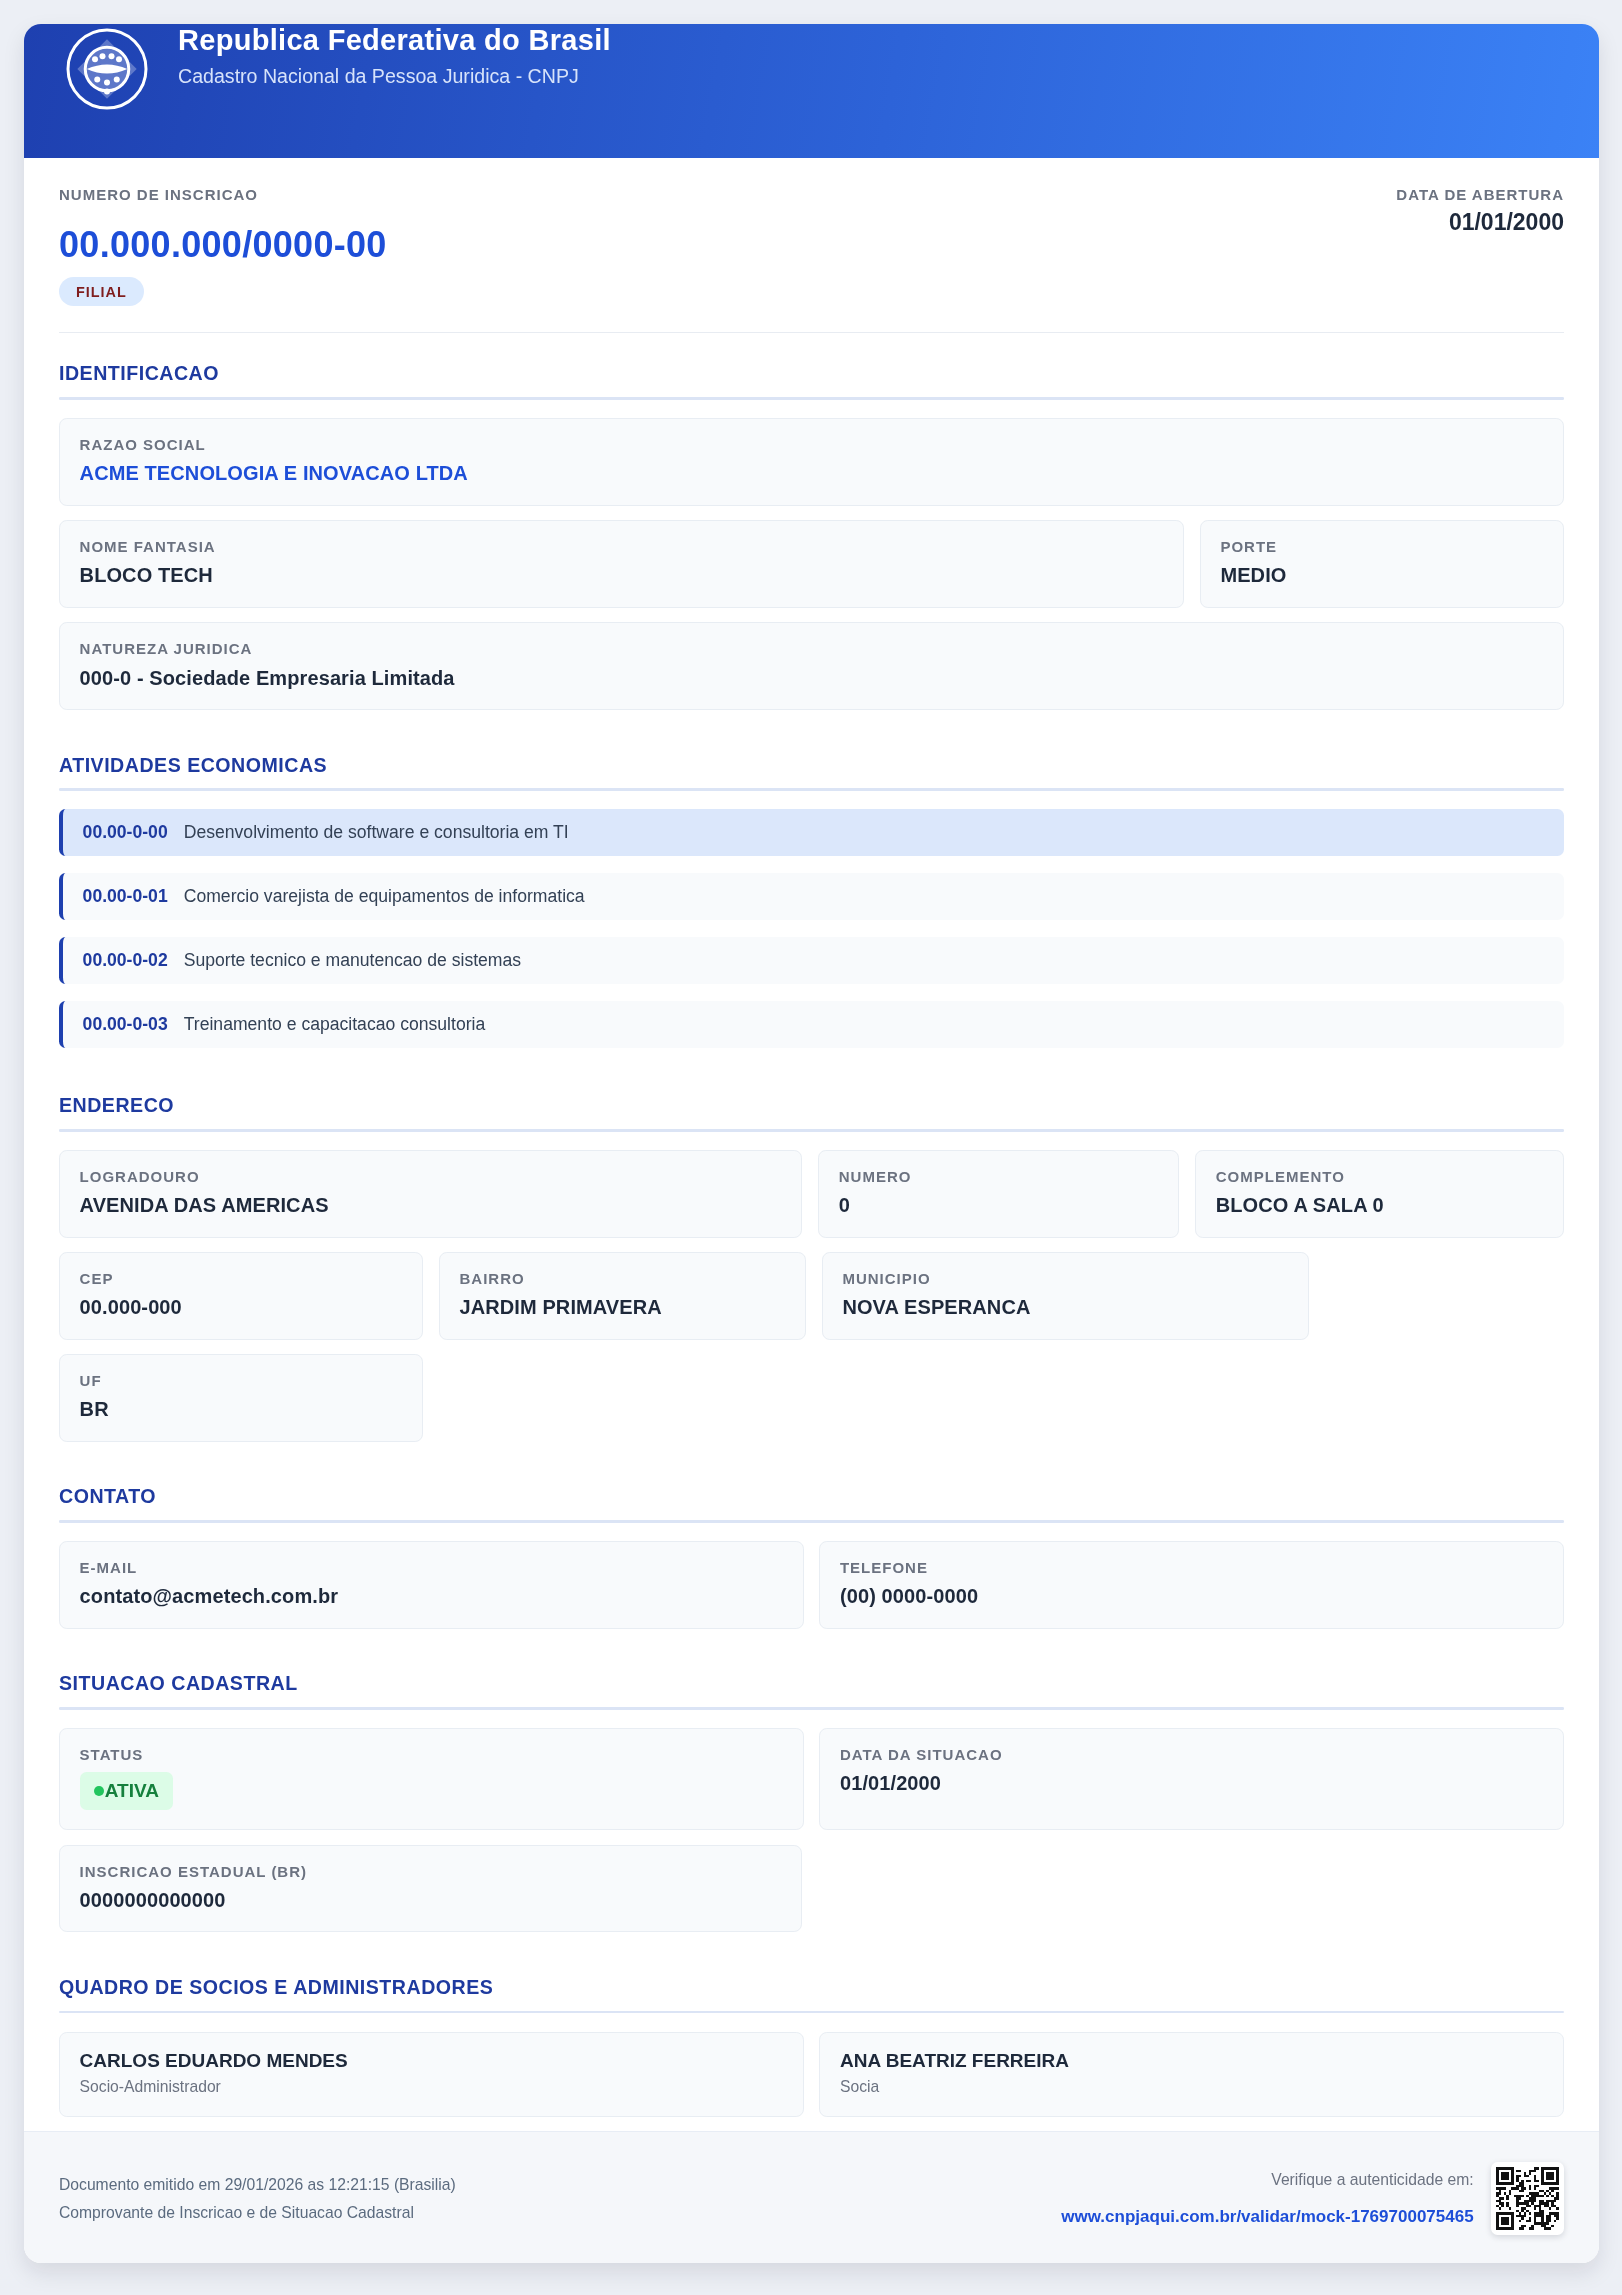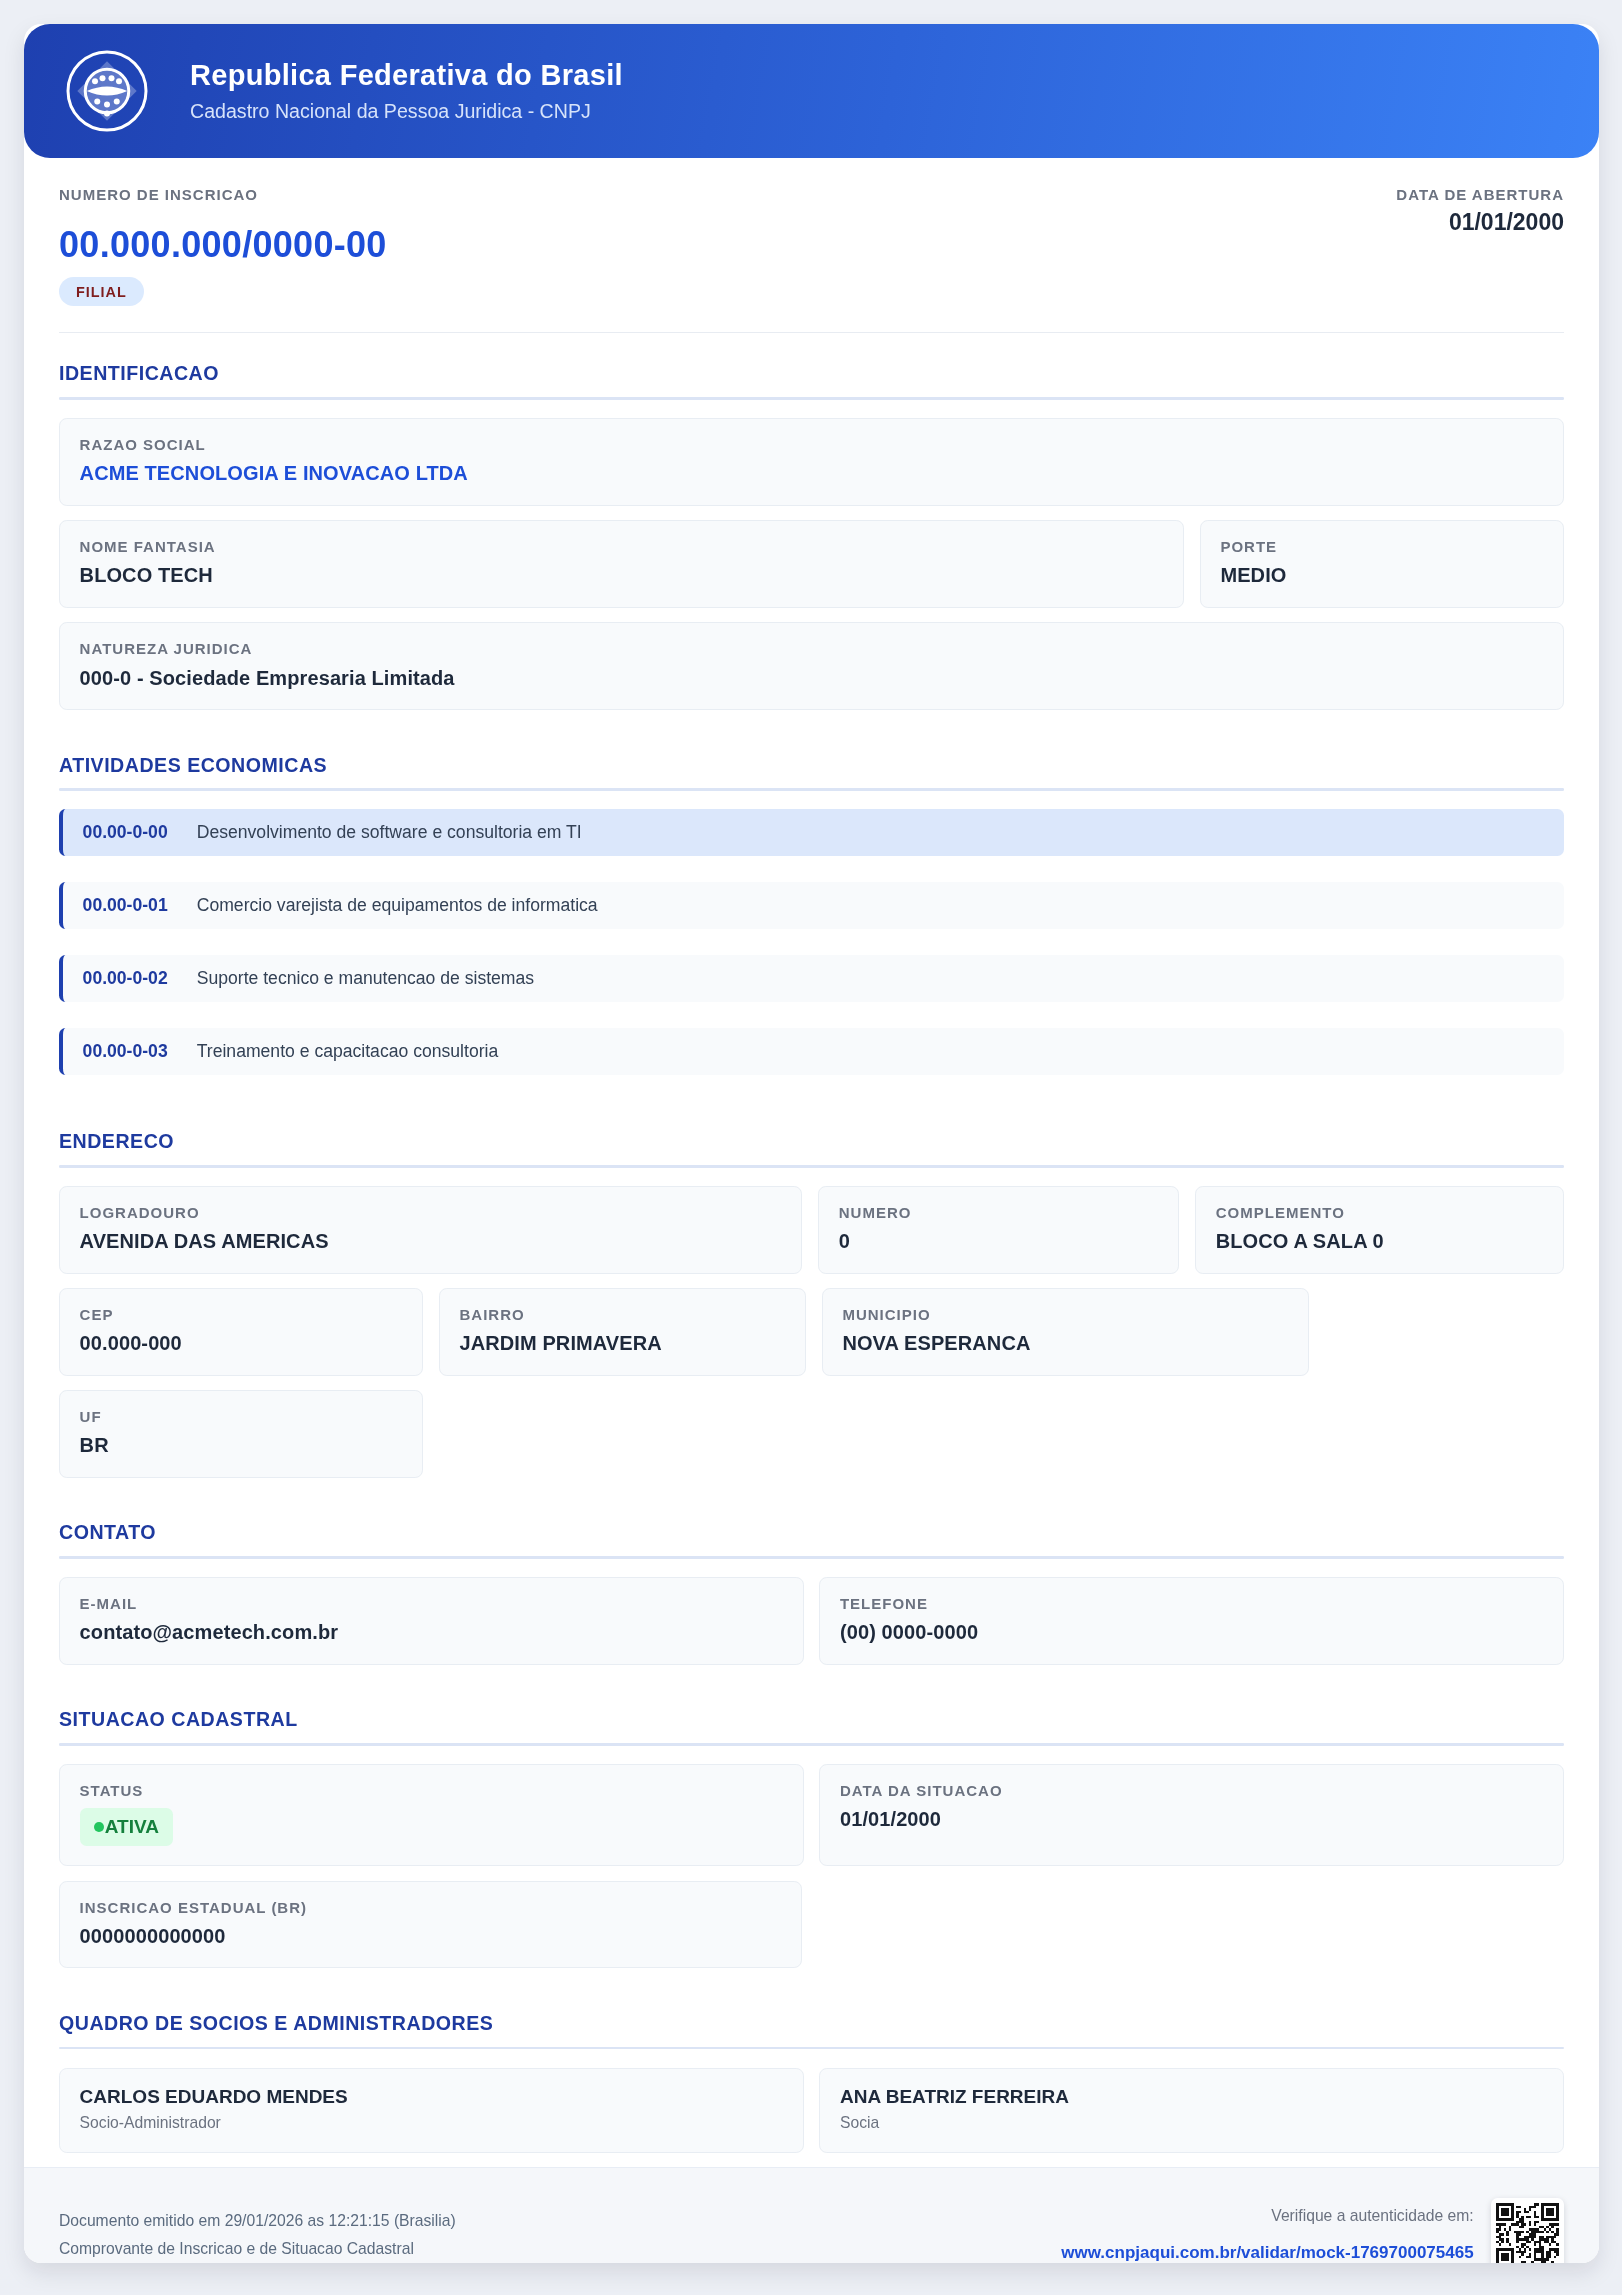--- a/index.html
+++ b/index.html
@@ -32,23 +32,22 @@
     background:#ffffff;
     border-radius:17px;
     box-shadow:0 9.2px 22px rgba(15,23,42,.10);
     overflow:hidden;
     display:flex;flex-direction:column;
   }
   
   .hdr{
     height:134px;flex:0 0 134px;
     background:linear-gradient(100deg,var(--header-from) 0%,#2d63d8 55%,var(--header-to) 100%);
-    display:flex;align-items:center;gap:38px;
+    display:flex;align-items:flex-start;gap:26px;
     padding:0 38px;
-    border-radius:26px;
   }
   .logo{width:90px;height:90px;flex:0 0 90px;}
   .hdr-title{font-size:29px;font-weight:700;color:#ffffff;letter-spacing:0.3px;}
   .hdr-sub{font-size:19.6px;color:#d7e3fa;margin-top:7.8px;font-weight:400;}
   
   .content{padding:27.5px 35px 0;flex:1 1 auto;display:flex;flex-direction:column;}
   .reg-row{display:flex;justify-content:space-between;align-items:flex-start;}
   .lbl{font-size:15px;font-weight:700;color:var(--label);letter-spacing:1px;}
   .reg-number{font-size:36px;font-weight:800;color:var(--accent);margin-top:21px;letter-spacing:0.3px;}
   .badge{
@@ -76,24 +75,24 @@
   .w-num{flex:1 1 23%;}
   .w-comp{flex:1 1 23.5%;}
   .w-cep{flex:0 0 24.2%;}
   .w-bairro{flex:0 0 24.4%;}
   .w-mun{flex:0 0 32.4%;}
   .w-uf{flex:0 0 24.2%;}
   .w-porte{flex:0 0 24.2%;}
   .w-fant{flex:1 1 auto;}
   
   .act{
-    display:flex;align-items:center;gap:29px;
+    display:flex;align-items:center;gap:16px;
     background:var(--field-bg);
     border-left:4.6px solid #1e40af;border-radius:6.5px;
-    padding:13px 19.6px;margin-bottom:26px;
+    padding:13px 19.6px;margin-bottom:17px;
   }
   .act.primary{background:#dbe7fb;}
   .act .code{font-size:17.6px;font-weight:700;color:var(--accent-dark);white-space:nowrap;}
   .act .desc{font-size:17.6px;color:#334155;}
   
   .status-badge{
     display:inline-flex;align-items:center;gap:1px;margin-top:9.2px;
     background:var(--ok-bg);border-radius:6.5px;padding:7.8px 14.4px;
     font-size:19px;font-weight:700;color:var(--ok-text);
   }

